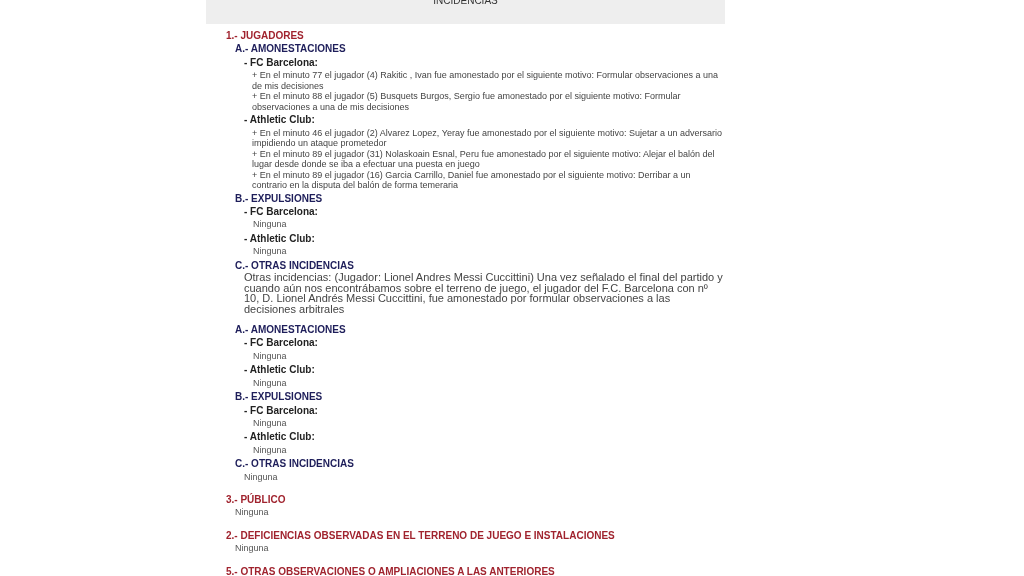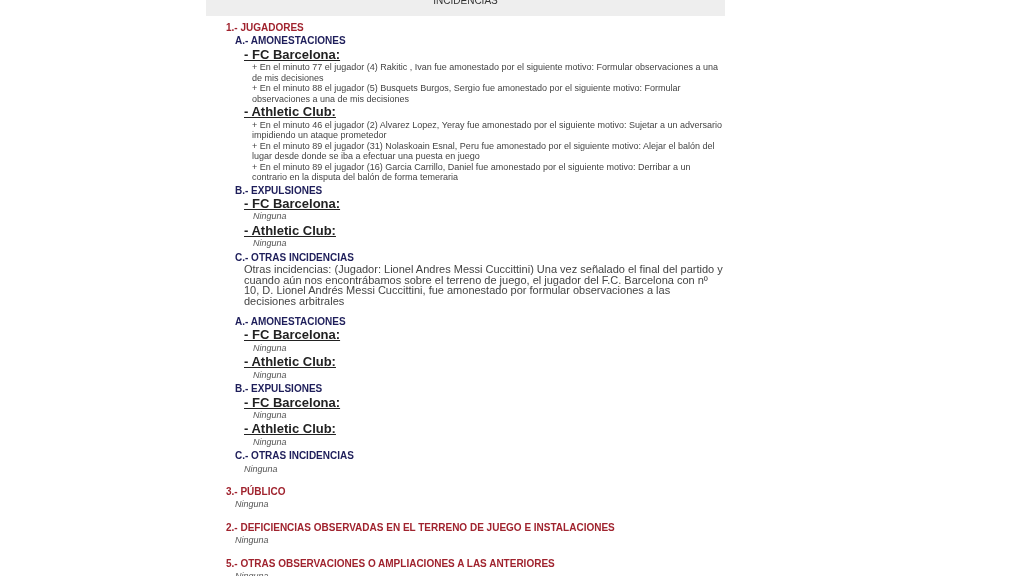--- a/index.html
+++ b/index.html
@@ -1,27 +1,27 @@
 <!DOCTYPE html>
 <html><head>
   <meta charset="utf-8">
   <style>
     html, body { margin: 0; padding: 0; background: #ffffff; }
     body { width: 1024px; height: 576px; overflow: hidden; position: relative;
            font-family: "Liberation Sans", sans-serif; }
     .page { position: absolute; left: 206px; top: 0; width: 519px; }
-    .header-bar { height: 16px; background: #eeeeee; position: relative; overflow: hidden;
+    .header-bar { height: 24px; background: #eeeeee; position: relative; overflow: hidden;
                   text-align: center; font-size: 10px; color: #333; line-height: 0px; }
     .header-bar span { position: relative; top: 1px; }
     .sec { margin-top: 0; margin-left: 20px; }
     .sec-title { color: #a0232e; font-weight: bold; font-size: 10px; line-height: 13.4px; padding-left: 0px; }
     .sub-title { color: #1e1e5a; font-weight: bold; font-size: 10px; line-height: 13.4px; padding-left: 9px; }
-    .team { color: #222; font-weight: bold; font-size: 13px; line-height: 13.4px; padding-left: 18px; text-decoration: underline; }
+    .team { color: #222; font-weight: bold; font-size: 10px; line-height: 13.4px; padding-left: 18px; }
     .item { color: #444; font-size: 9px; line-height: 10.5px; padding-left: 26px; }
-    .none { color: #555; font-size: 9px; line-height: 13.4px; padding-left: 27px; font-style: italic; }
+    .none { color: #555; font-size: 9px; line-height: 13.4px; padding-left: 27px; }
     .none.lvl2 { padding-left: 18px; }
     .none.lvl1 { padding-left: 9px; }
     .other { color: #444; font-size: 11px; line-height: 10.5px; padding-left: 18px; padding-right: 0; }
     .gap { height: 9px; }
     .items-wrap { padding-top: 1px; padding-bottom: 1px; }
   </style>
 </head>
 <body>
 
 <div class="page">

